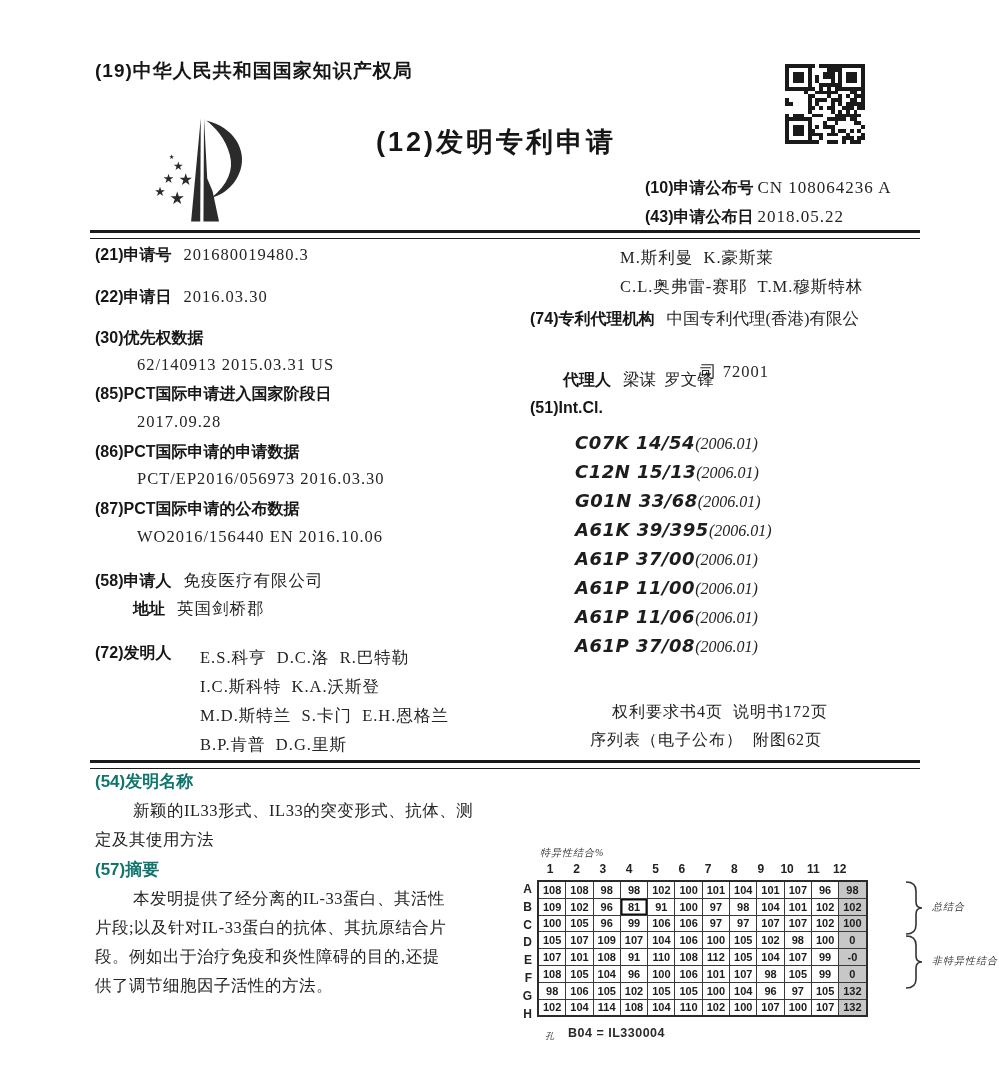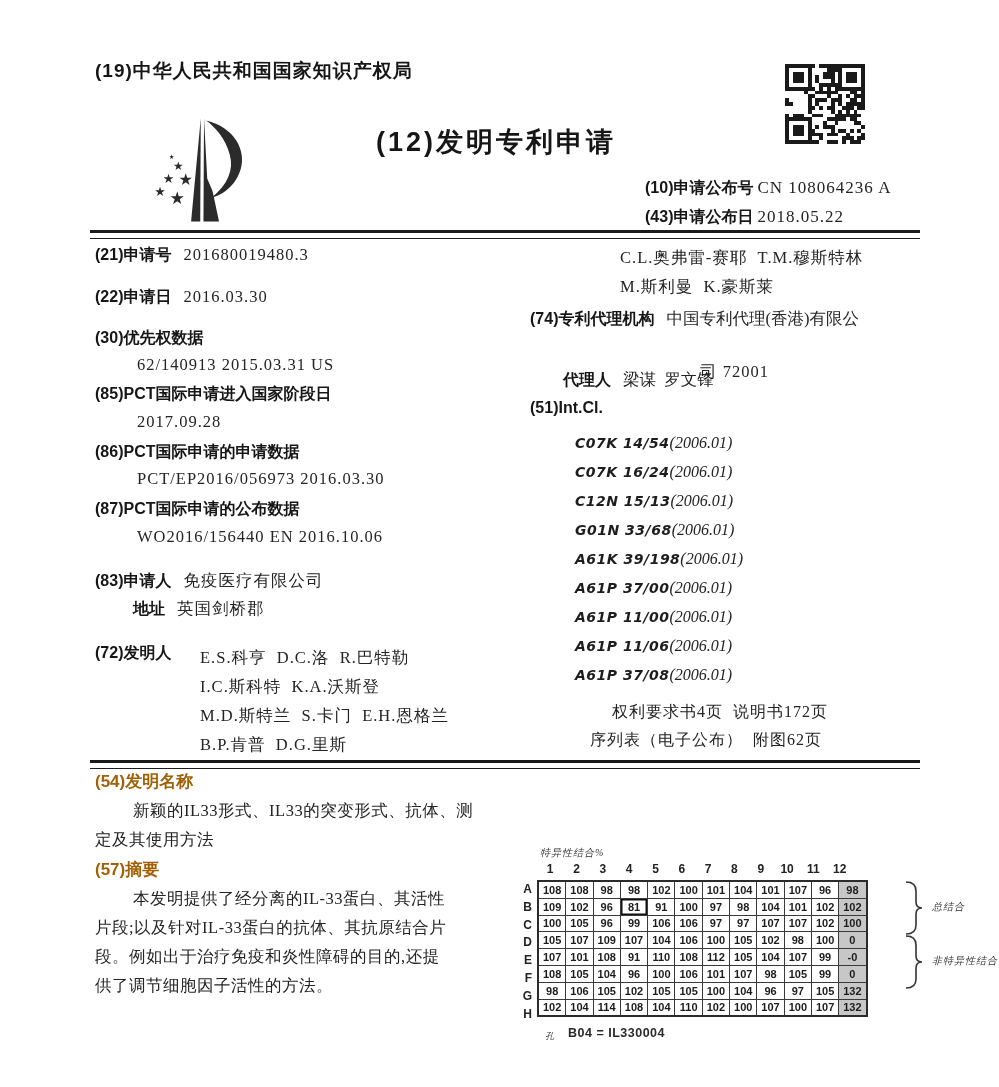--- a/index.html
+++ b/index.html
@@ -15,24 +15,24 @@
   .pubrow .lbl{font-size:16px;}
   .pubrow .val{font-size:17px;}
   .row{font-size:16px;white-space:nowrap;}
   .row .lbl{font-size:16px;margin-right:8px;}
   .row .val{font-size:16.5px;}
   .subval{font-size:16.5px;}
   .inv-line{height:29px;line-height:29px;font-size:16.5px;letter-spacing:1px;white-space:pre;
             font-family:"Liberation Serif",serif;color:#242424;}
   .intcl-row{height:29px;line-height:29px;white-space:nowrap;}
   .intcl-code{font-family:"DejaVu Sans",sans-serif;font-style:italic;font-weight:bold;
-              font-size:14px;letter-spacing:0.5px;color:#1d1d1d;}
+              font-size:18px;letter-spacing:0.5px;color:#1d1d1d;}
   .intcl-ver{font-family:"Liberation Serif",serif;font-size:16px;color:#242424;font-style:italic;}
   .pages-line{font-size:16px;letter-spacing:1px;white-space:pre;color:#232323;}
-  .sec-lbl{font-family:"Liberation Sans",sans-serif;font-weight:bold;font-size:17px;color:#a16207;}
+  .sec-lbl{font-family:"Liberation Sans",sans-serif;font-weight:bold;font-size:17px;color:#0f766e;}
   .body-line{height:29px;line-height:29px;font-size:16.5px;letter-spacing:0.5px;color:#242424;}
   .body-line.indent{padding-left:38px;}
   
   .fig-label{font-size:10px;font-style:italic;color:#333;letter-spacing:1px;}
   .col-nums{display:flex;width:316px;}
   .col-nums div{flex:1;text-align:center;font-family:"Liberation Sans",sans-serif;
                 font-weight:bold;font-size:12px;color:#222;}
   .row-letters div{height:17.8px;line-height:17.8px;font-family:"Liberation Sans",sans-serif;
                    font-weight:bold;font-size:12px;color:#222;text-align:right;width:12px;}
   table.plate{border-collapse:collapse;border:2px solid #2b2b2b;table-layout:fixed;}
@@ -262,62 +262,61 @@
     <span class="lbl">(86)PCT国际申请的申请数据</span>
   </div>
   <div class="abs subval val" style="left:137px;top:469px;">PCT/EP2016/056973 2016.03.30</div>
 
   <div class="abs row" style="left:95px;top:499px;">
     <span class="lbl">(87)PCT国际申请的公布数据</span>
   </div>
   <div class="abs subval val" style="left:137px;top:527px;">WO2016/156440 EN 2016.10.06</div>
 
   <div class="abs row" style="left:95px;top:570px;">
-    <span class="lbl">(83)申请人</span>
+    <span class="lbl">(58)申请人</span>
     <span class="val">免疫医疗有限公司</span>
   </div>
   <div class="abs row" style="left:133px;top:598px;">
     <span class="lbl">地址</span>
     <span class="val">英国剑桥郡</span>
   </div>
 
   <div class="abs row" style="left:95px;top:643px;">
     <span class="lbl">(72)发明人</span>
   </div>
   <div class="abs" style="left:200px;top:643px;">
       <div class="inv-line">E.S.科亨  D.C.洛  R.巴特勒</div>
       <div class="inv-line">I.C.斯科特  K.A.沃斯登</div>
       <div class="inv-line">M.D.斯特兰  S.卡门  E.H.恩格兰</div>
       <div class="inv-line">B.P.肯普  D.G.里斯</div>
     </div>
 
   <div class="abs" style="left:620px;top:243px;">
+      <div class="inv-line">M.斯利曼  K.豪斯莱</div>
       <div class="inv-line">C.L.奥弗雷-赛耶  T.M.穆斯特林</div>
-      <div class="inv-line">M.斯利曼  K.豪斯莱</div>
     </div>
 
   <div class="abs row" style="left:530px;top:308px;">
     <span class="lbl">(74)专利代理机构</span>
     <span class="val" style="letter-spacing:0;">中国专利代理(香港)有限公</span>
   </div>
   <div class="abs subval val" style="left:700px;top:337px;margin-top:24px;">司 72001</div>
   <div class="abs row" style="left:563px;top:369px;">
     <span class="lbl">代理人</span>
     <span class="val" style="letter-spacing:0;">梁谋  罗文锋</span>
   </div>
 
   <div class="abs row" style="left:530px;top:399px;">
     <span class="lbl">(51)Int.Cl.</span>
   </div>
   <div class="abs" style="left:575px;top:428px;">
       <div class="intcl-row"><span class="intcl-code">C07K 14/54</span><span class="intcl-ver">(2006.01)</span></div>
-      <div class="intcl-row"><span class="intcl-code">C07K 16/24</span><span class="intcl-ver">(2006.01)</span></div>
       <div class="intcl-row"><span class="intcl-code">C12N 15/13</span><span class="intcl-ver">(2006.01)</span></div>
       <div class="intcl-row"><span class="intcl-code">G01N 33/68</span><span class="intcl-ver">(2006.01)</span></div>
-      <div class="intcl-row"><span class="intcl-code">A61K 39/198</span><span class="intcl-ver">(2006.01)</span></div>
+      <div class="intcl-row"><span class="intcl-code">A61K 39/395</span><span class="intcl-ver">(2006.01)</span></div>
       <div class="intcl-row"><span class="intcl-code">A61P 37/00</span><span class="intcl-ver">(2006.01)</span></div>
       <div class="intcl-row"><span class="intcl-code">A61P 11/00</span><span class="intcl-ver">(2006.01)</span></div>
       <div class="intcl-row"><span class="intcl-code">A61P 11/06</span><span class="intcl-ver">(2006.01)</span></div>
       <div class="intcl-row"><span class="intcl-code">A61P 37/08</span><span class="intcl-ver">(2006.01)</span></div>
     </div>
 
   <div class="abs pages-line" style="left:612px;top:702px;">权利要求书4页  说明书172页</div>
   <div class="abs pages-line" style="left:590px;top:730px;">序列表（电子公布）  附图62页</div>
 
   <div class="abs rule" style="left:90px;top:760px;width:830px;"></div>

